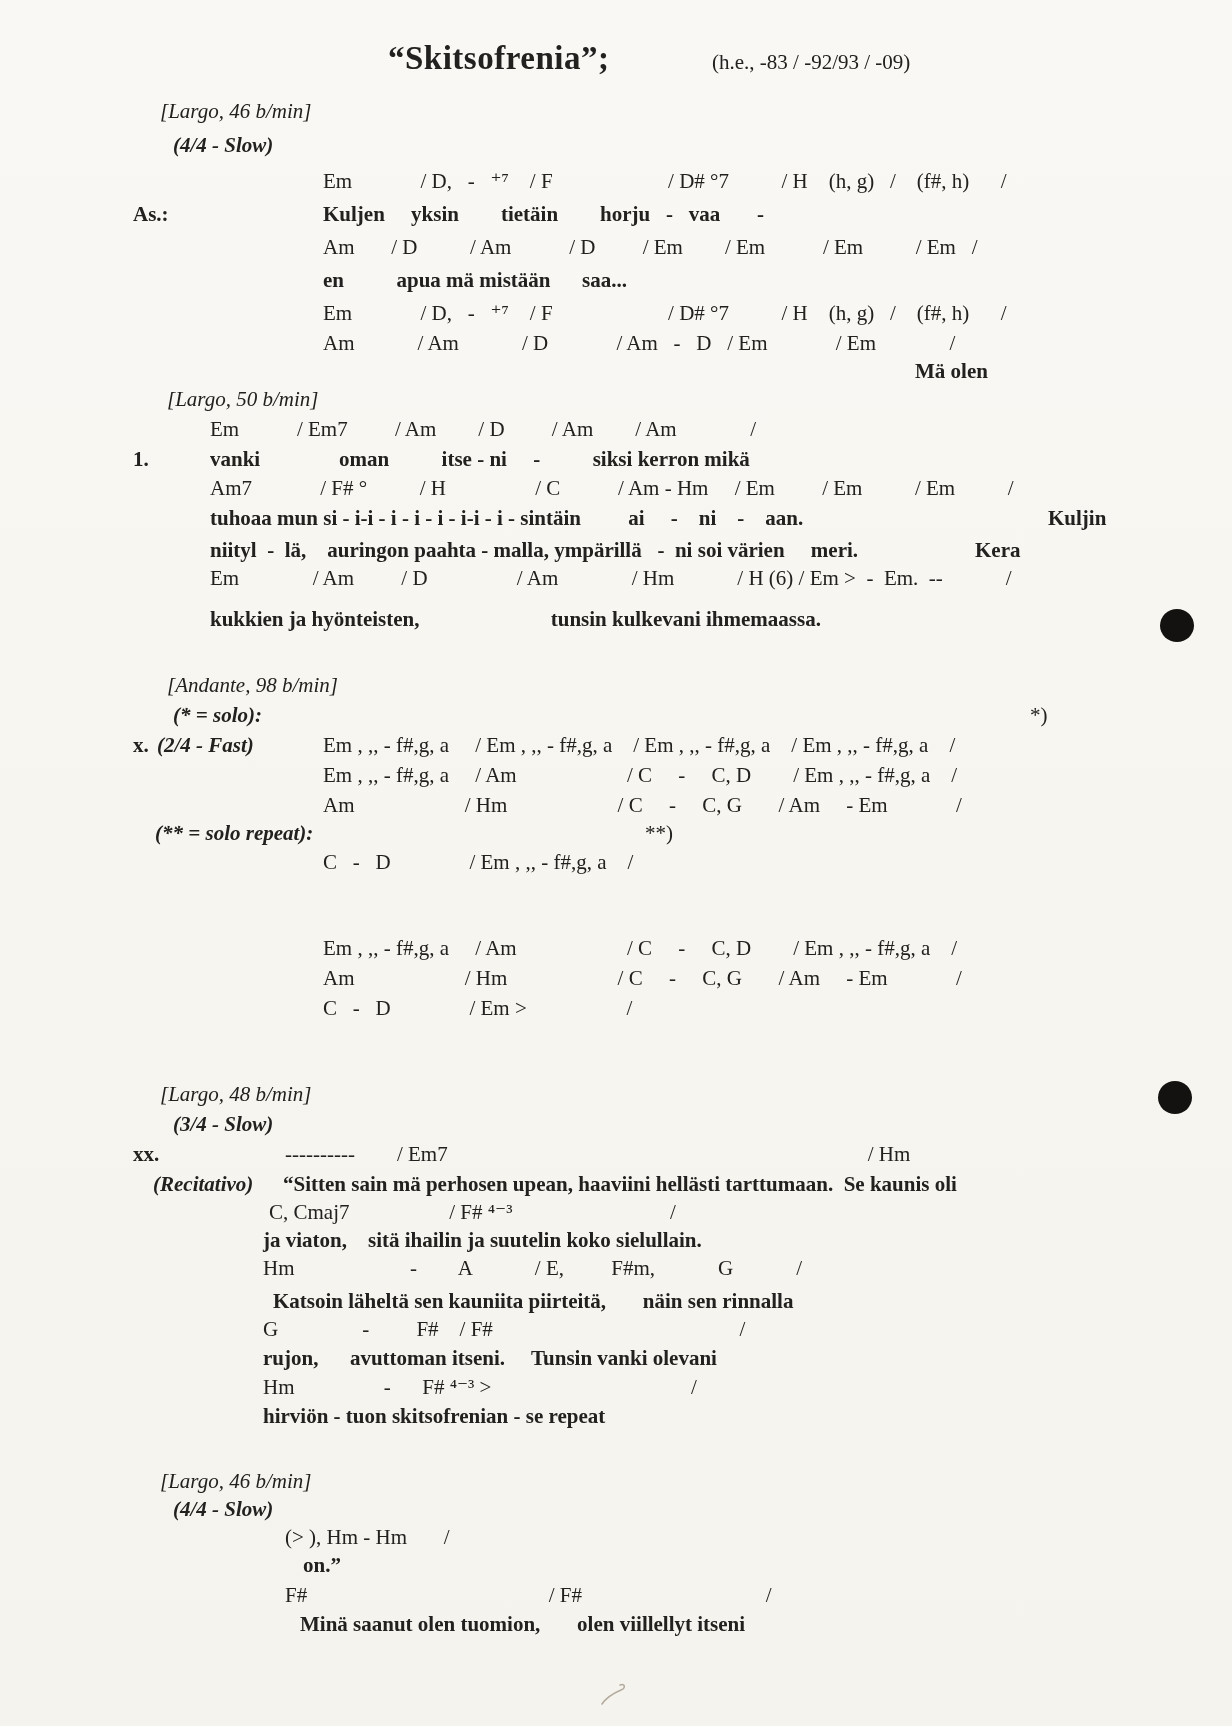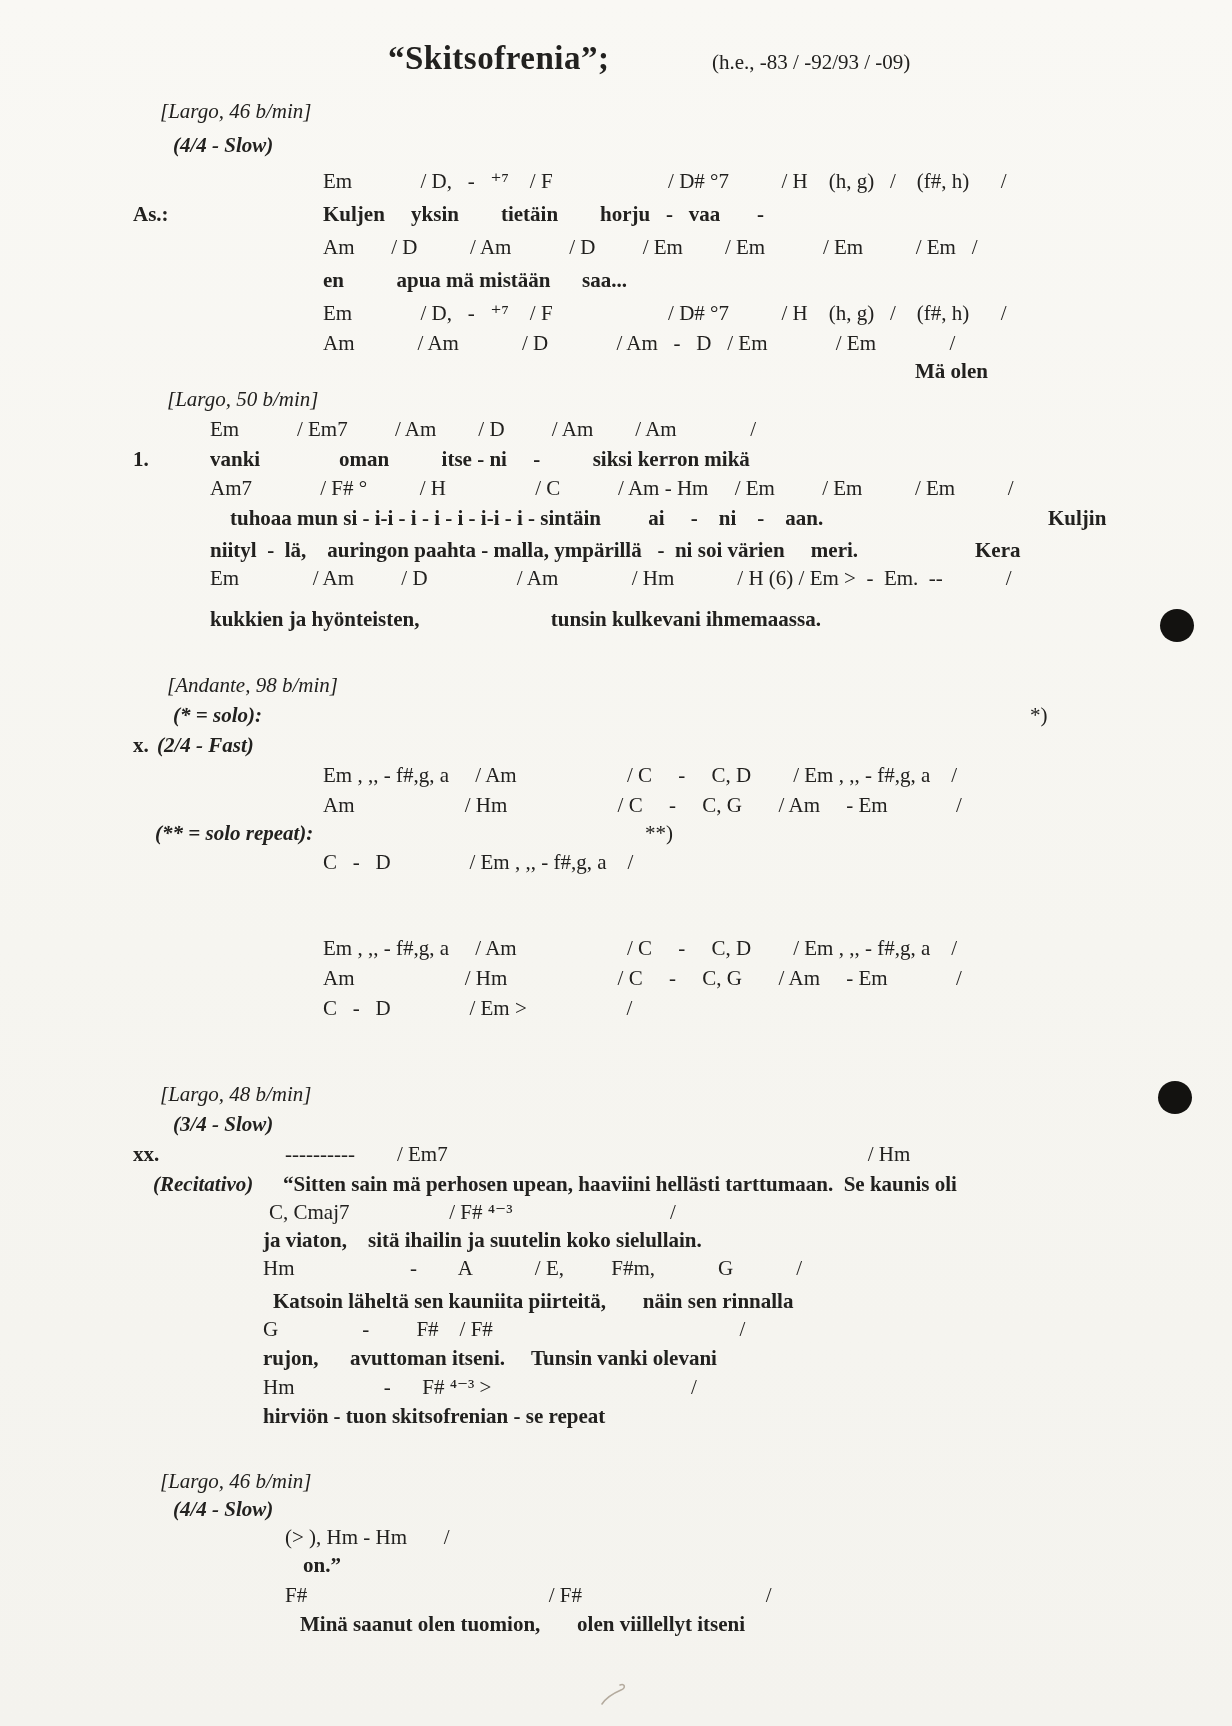--- a/index.html
+++ b/index.html
@@ -84,21 +84,21 @@
         <span class="chords" style="left: 165px;">Em           / Em7         / Am        / D         / Am        / Am              /</span>
       </div>
       <div class="line" style="height: 29px;">
         <span class="lyrics" style="left: 88px;">1.</span>
         <span class="lyrics" style="left: 165px;">vanki               oman          itse - ni     -          siksi kerron mikä</span>
       </div>
       <div class="line" style="height: 30px;">
         <span class="chords" style="left: 165px;">Am7             / F# °          / H                 / C           / Am - Hm     / Em         / Em          / Em          /</span>
       </div>
       <div class="line" style="height: 32px;">
-        <span class="lyrics" style="left: 165px; margin-left: 20px;">tuhoaa mun si - i-i - i - i - i - i-i - i - sintäin         ai     -    ni    -    aan.</span>
+        <span class="lyrics" style="left: 165px;">tuhoaa mun si - i-i - i - i - i - i-i - i - sintäin         ai     -    ni    -    aan.</span>
         <span class="lyrics" style="left: 1003px;">Kuljin</span>
       </div>
       <div class="line" style="height: 28px;">
         <span class="lyrics" style="left: 165px;">niityl  -  lä,    auringon paahta - malla, ympärillä   -  ni soi värien     meri.</span>
         <span class="lyrics" style="left: 930px;">Kera</span>
       </div>
       <div class="line" style="height: 28px;">
         <span class="chords" style="left: 165px;">Em              / Am         / D                 / Am              / Hm            / H (6) / Em &gt;  -  Em.  --            /</span>
       </div>
       <div class="line" style="height: 28px; margin-top: 13px;">
@@ -107,20 +107,21 @@
       <div class="line" style="height: 30px; margin-top: 38px;">
         <span class="tempo" style="left: 122px;">[Andante, 98 b/min]</span>
       </div>
       <div class="line" style="height: 30px;">
         <span class="meter" style="left: 128px;">(* = solo):</span>
         <span class="chords" style="left: 985px;">*)</span>
       </div>
       <div class="line" style="height: 30px;">
         <span class="lyrics" style="left: 88px;">x.</span>
         <span class="meter" style="left: 112px;">(2/4 - Fast)</span>
+        <span class="chords" style="left: 278px;">Em , ,, - f#,g, a     / Em , ,, - f#,g, a    / Em , ,, - f#,g, a    / Em , ,, - f#,g, a    /</span>
       </div>
       <div class="line" style="height: 30px;">
         <span class="chords" style="left: 278px;">Em , ,, - f#,g, a     / Am                     / C     -     C, D        / Em , ,, - f#,g, a    /</span>
       </div>
       <div class="line" style="height: 28px;">
         <span class="chords" style="left: 278px;">Am                     / Hm                     / C     -     C, G       / Am     - Em             /</span>
       </div>
       <div class="line" style="height: 29px;">
         <span class="meter" style="left: 110px;">(** = solo repeat):</span>
         <span class="chords" style="left: 600px;">**)</span>

